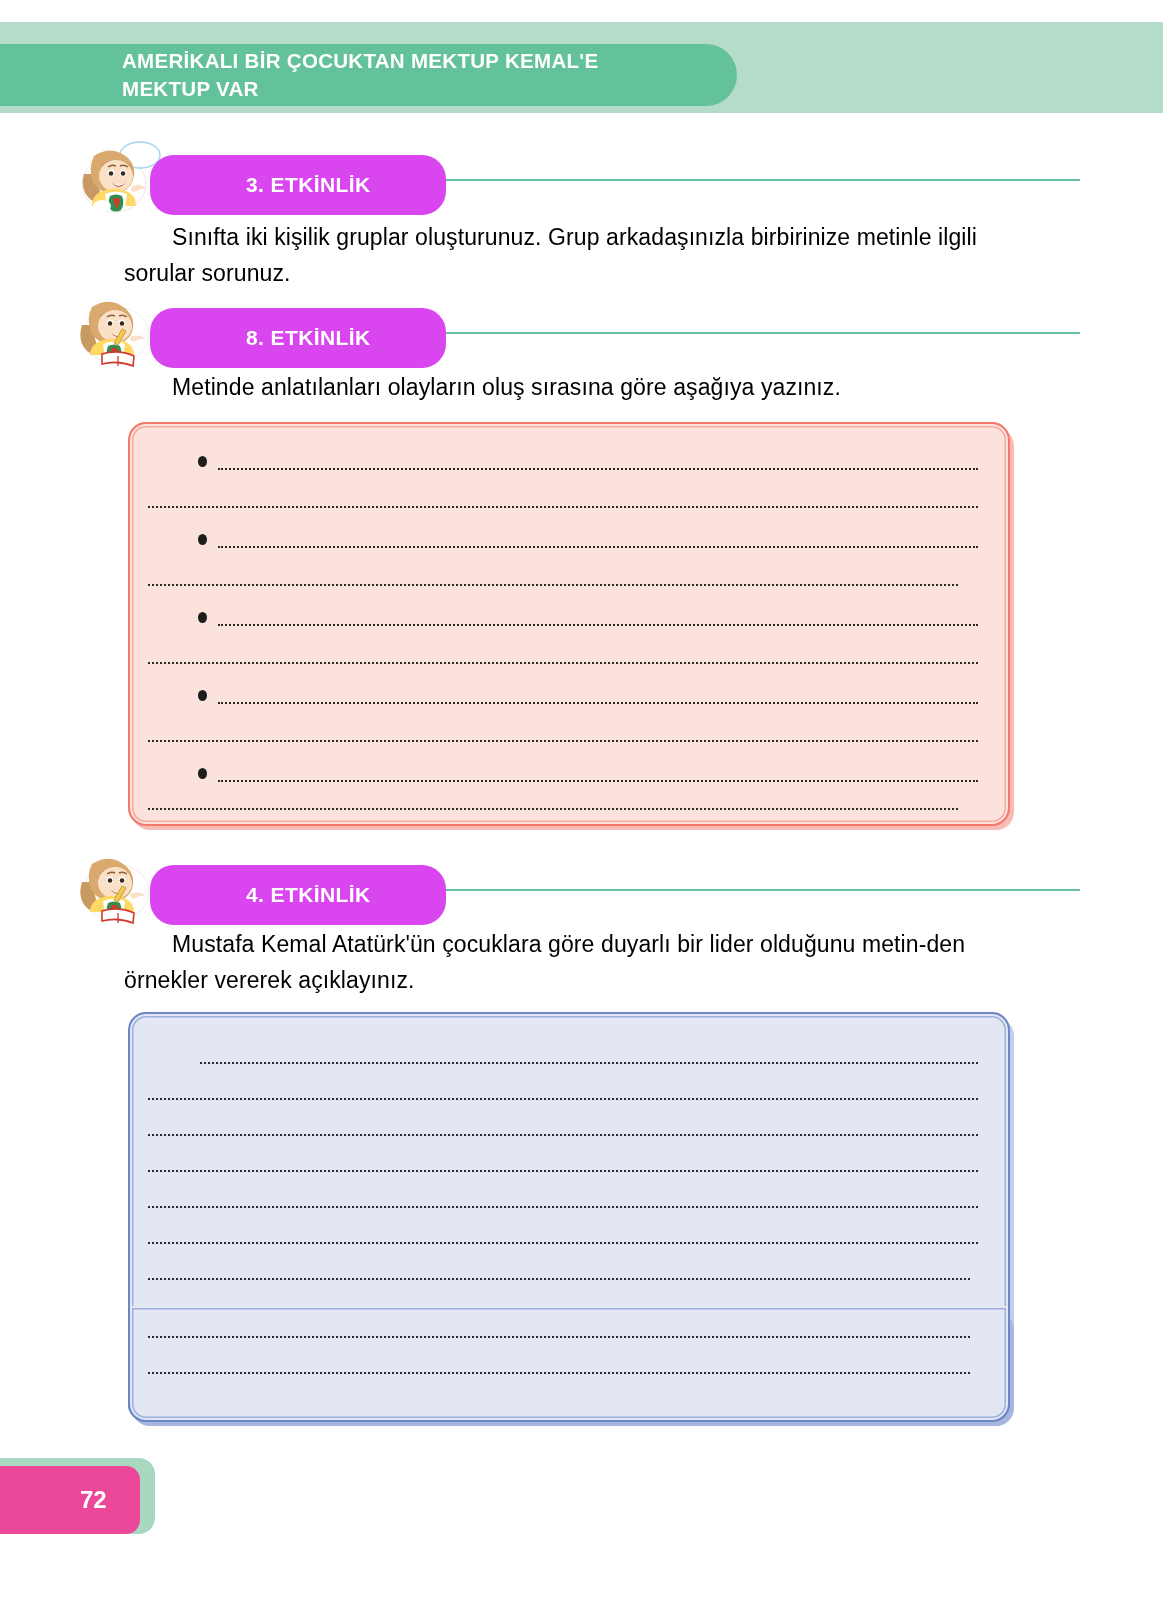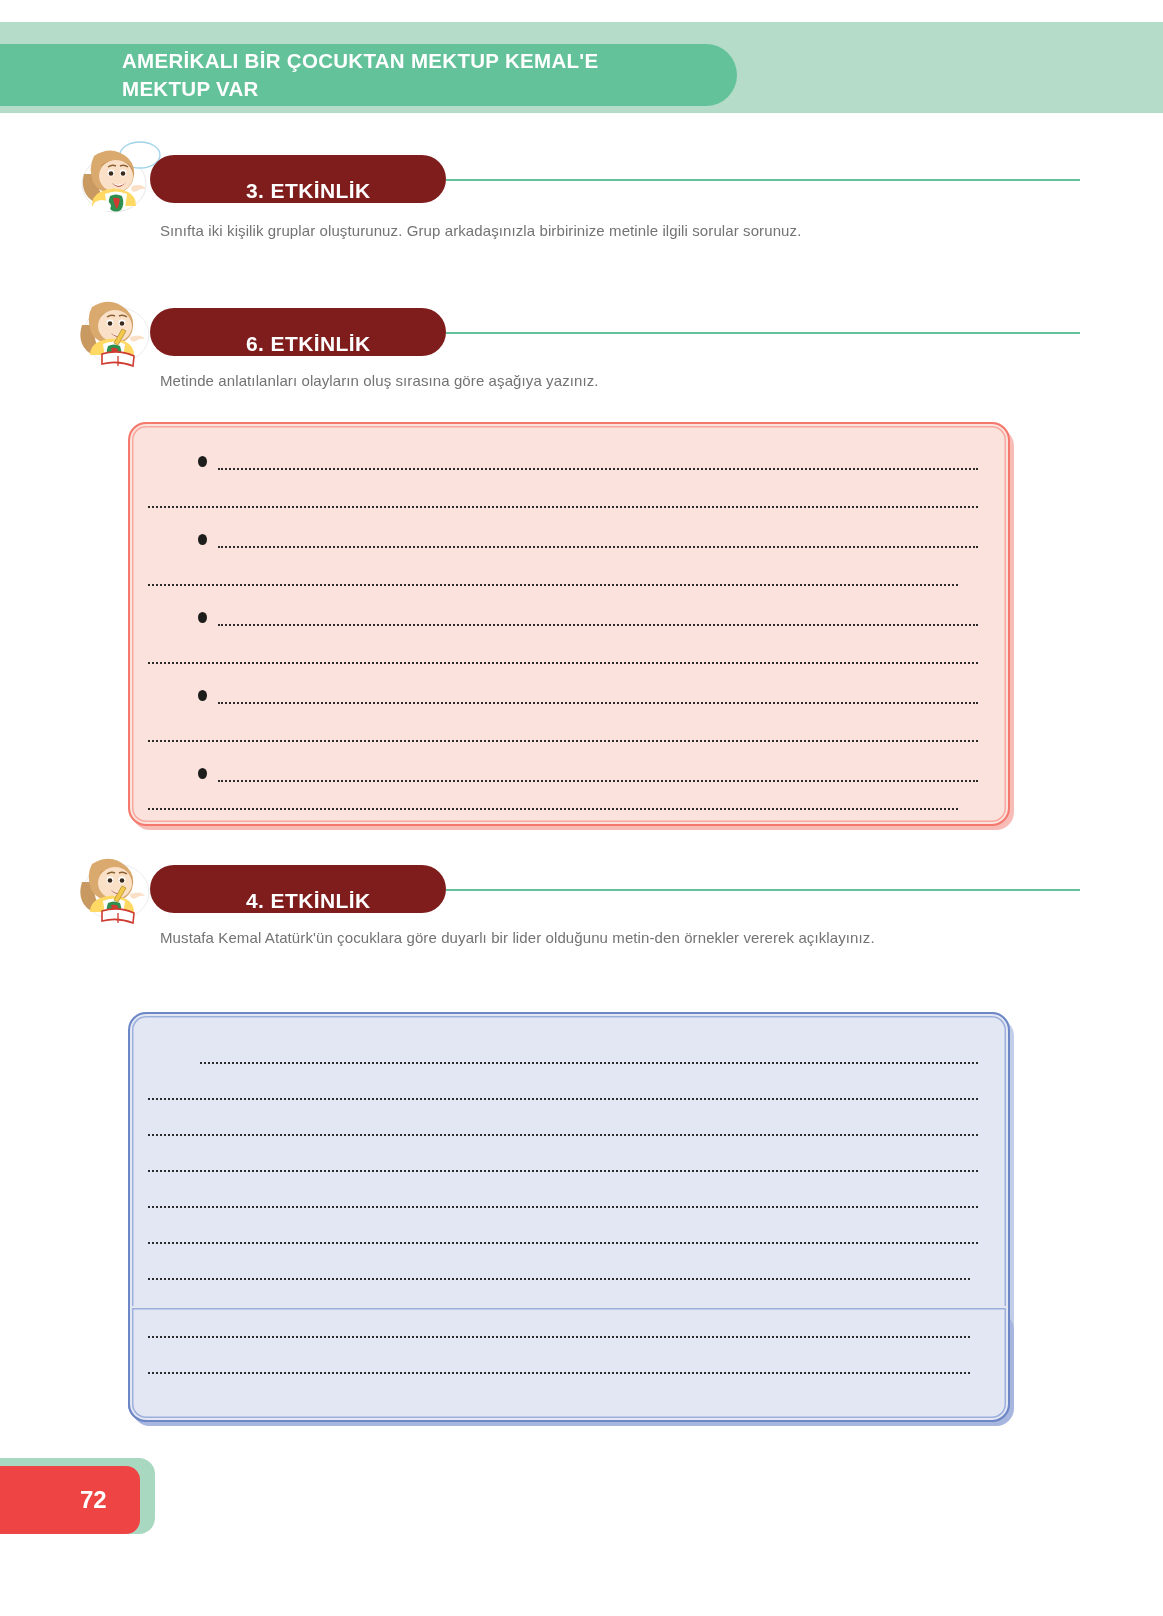--- a/index.html
+++ b/index.html
@@ -46,47 +46,47 @@
     height: 78px;
   }
   .activity .char {
     position: absolute;
     left: 0; top: 2px;
     width: 92px; height: 76px;
   }
   .activity .pill {
     position: absolute;
     left: 78px; top: 17px;
-    width: 296px; height: 48px;
-    background: #7f1d1d;
+    width: 296px; height: 60px;
+    background: #d946ef;
     border-radius: 24px;
     display: flex;
-    align-items: flex-end;
+    align-items: center;
   }
   .activity .pill-label {
     color: #ffffff;
     font-size: 21px;
     font-weight: bold;
     letter-spacing: 0.4px;
     padding-left: 96px;
   }
   .activity .rule {
     position: absolute;
     left: 374px; top: 41px;
     width: 634px; height: 2px;
     background: #63c299;
   }
 
   
   .para {
     position: absolute;
-    left: 112px;
+    left: 124px;
     width: 884px;
-    font-size: 15px;
-    color: #737373;
+    font-size: 23px;
+    color: #000000;
     line-height: 1.58;
     text-indent: 48px;
     letter-spacing: 0.1px;
   }
 
   
   .answer-box {
     position: absolute;
     border-radius: 18px;
   }
@@ -134,21 +134,21 @@
     position: absolute;
     left: 0; top: 1458px;
     width: 155px; height: 76px;
     background: #a9d8c0;
     border-radius: 0 16px 16px 0;
   }
   .pagenum {
     position: absolute;
     left: 0; top: 1466px;
     width: 140px; height: 68px;
-    background: #ef4444;
+    background: #ec4899;
     border-radius: 0 14px 14px 0;
     display: flex;
     align-items: center;
   }
   .pagenum-label {
     color: #ffffff;
     font-size: 24px;
     font-weight: bold;
     padding-left: 80px;
   }
@@ -215,21 +215,21 @@
       <path d="M31 51 q11 -5 22 0 l-2 13 l-18 0 z" fill="#ffffff"></path>
       <path d="M36 53 q6 -3 12 0 q3 8 -1 13 q-5 3 -10 0 q-4 -5 -1 -13 z" fill="#2f8f4e"></path>
       <path d="M39 55 q4 -1 7 1 q-1 6 -3 9 q-3 -4 -4 -10 z" fill="#cf3b31"></path>
       <path d="M58 44 q11 -4 15 2 q-5 -1 -9 2 q-4 2 -6 -2 z" fill="#fbe0c8"></path>
       <path d="M30 61 q16 -5 32 2 l-1 10 q-15 -6 -31 -2 z" fill="#ffffff" stroke="#cf3b31" stroke-width="1.6"></path>
       <path d="M46 63 l0 10" stroke="#cf3b31" stroke-width="1.3"></path>
       <path d="M42 50 l8 -14 l4 2 l-8 14 z" fill="#f2c94c" stroke="#b9932c" stroke-width="0.8"></path>
     </svg>
   </div>
   <div class="pill">
-    <span class="pill-label">6. ETKİNLİK</span>
+    <span class="pill-label">8. ETKİNLİK</span>
   </div>
   <div class="rule"></div>
 </div>
 <div class="para" style="top:369px;">Metinde anlatılanları olayların oluş sırasına göre aşağıya yazınız.</div>
 
 <div class="answer-box box-pink" style="left:128px; top:422px; width:882px; height:404px;">
   <div class="shadow-layer"></div>
   <div class="inner">
     <span class="bullet" style="left:68px;  top:32px;"></span>
     <span class="dotline" style="left:88px;  top:44px;  width:760px;"></span>

